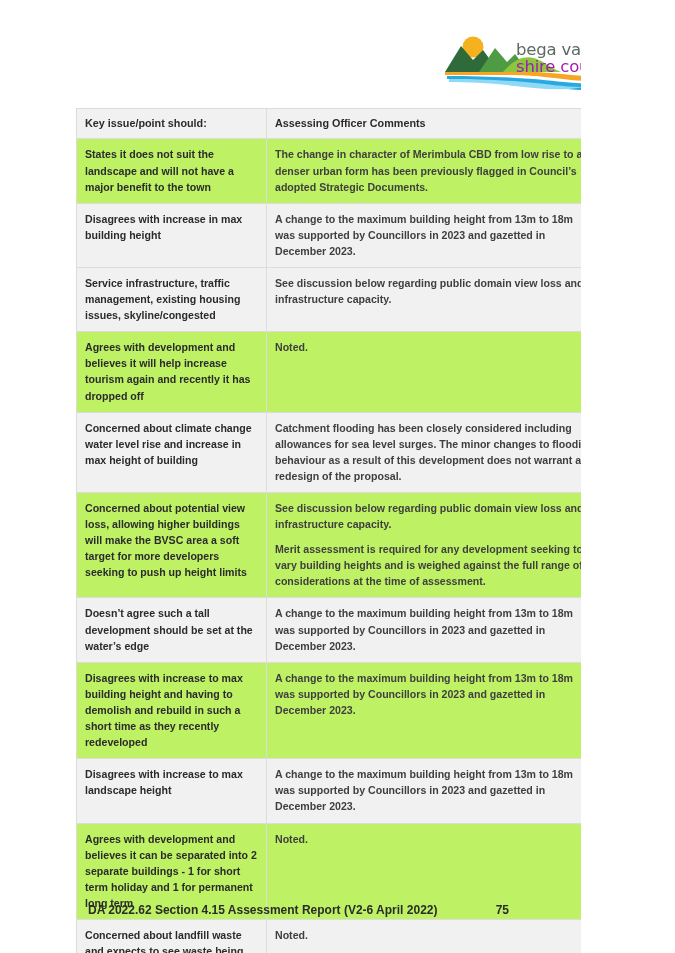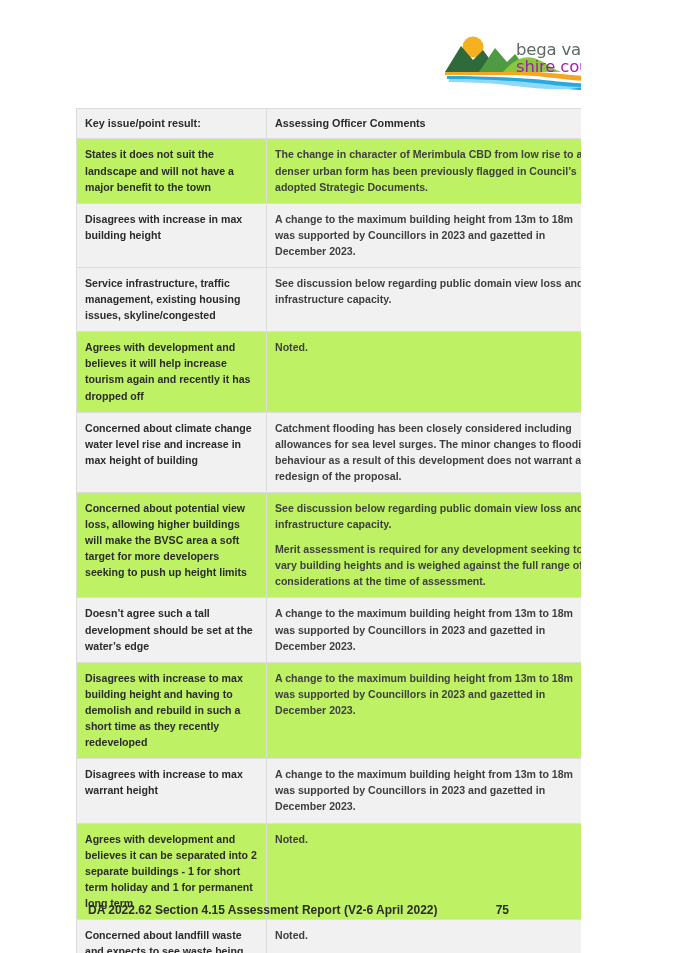--- a/index.html
+++ b/index.html
@@ -148,21 +148,21 @@
     </div>
   </div>
 
   <table class="issues-table">
     <colgroup>
       <col class="c-issue">
       <col class="c-comment">
     </colgroup>
     <thead>
       <tr class="shade">
-        <th class="hdr">Key issue/point result:</th>
+        <th class="hdr">Key issue/point should:</th>
         <th class="hdr">Assessing Officer Comments</th>
       </tr>
     </thead>
     <tbody id="table-body">
         <tr class="plain">
           <td class="issue">States it does not suit the landscape and will not have a major benefit to the town</td>
           <td class="comment">
             <p>The change in character of Merimbula CBD from low rise to a denser urban form has been previously flagged in Council’s adopted Strategic Documents.</p>
           </td>
         </tr>
@@ -203,21 +203,21 @@
             <p>A change to the maximum building height from 13m to 18m was supported by Councillors in 2023 and gazetted in December 2023.</p>
           </td>
         </tr>
         <tr class="plain">
           <td class="issue">Disagrees with increase to max building height and having to demolish and rebuild in such a short time as they recently redeveloped</td>
           <td class="comment">
             <p>A change to the maximum building height from 13m to 18m was supported by Councillors in 2023 and gazetted in December 2023.</p>
           </td>
         </tr>
         <tr class="shade">
-          <td class="issue">Disagrees with increase to max warrant height</td>
+          <td class="issue">Disagrees with increase to max landscape height</td>
           <td class="comment">
             <p>A change to the maximum building height from 13m to 18m was supported by Councillors in 2023 and gazetted in December 2023.</p>
           </td>
         </tr>
         <tr class="plain">
           <td class="issue">Agrees with development and believes it can be separated into 2 separate buildings - 1 for short term holiday and 1 for permanent long term</td>
           <td class="comment">
             <p>Noted.</p>
           </td>
         </tr>

